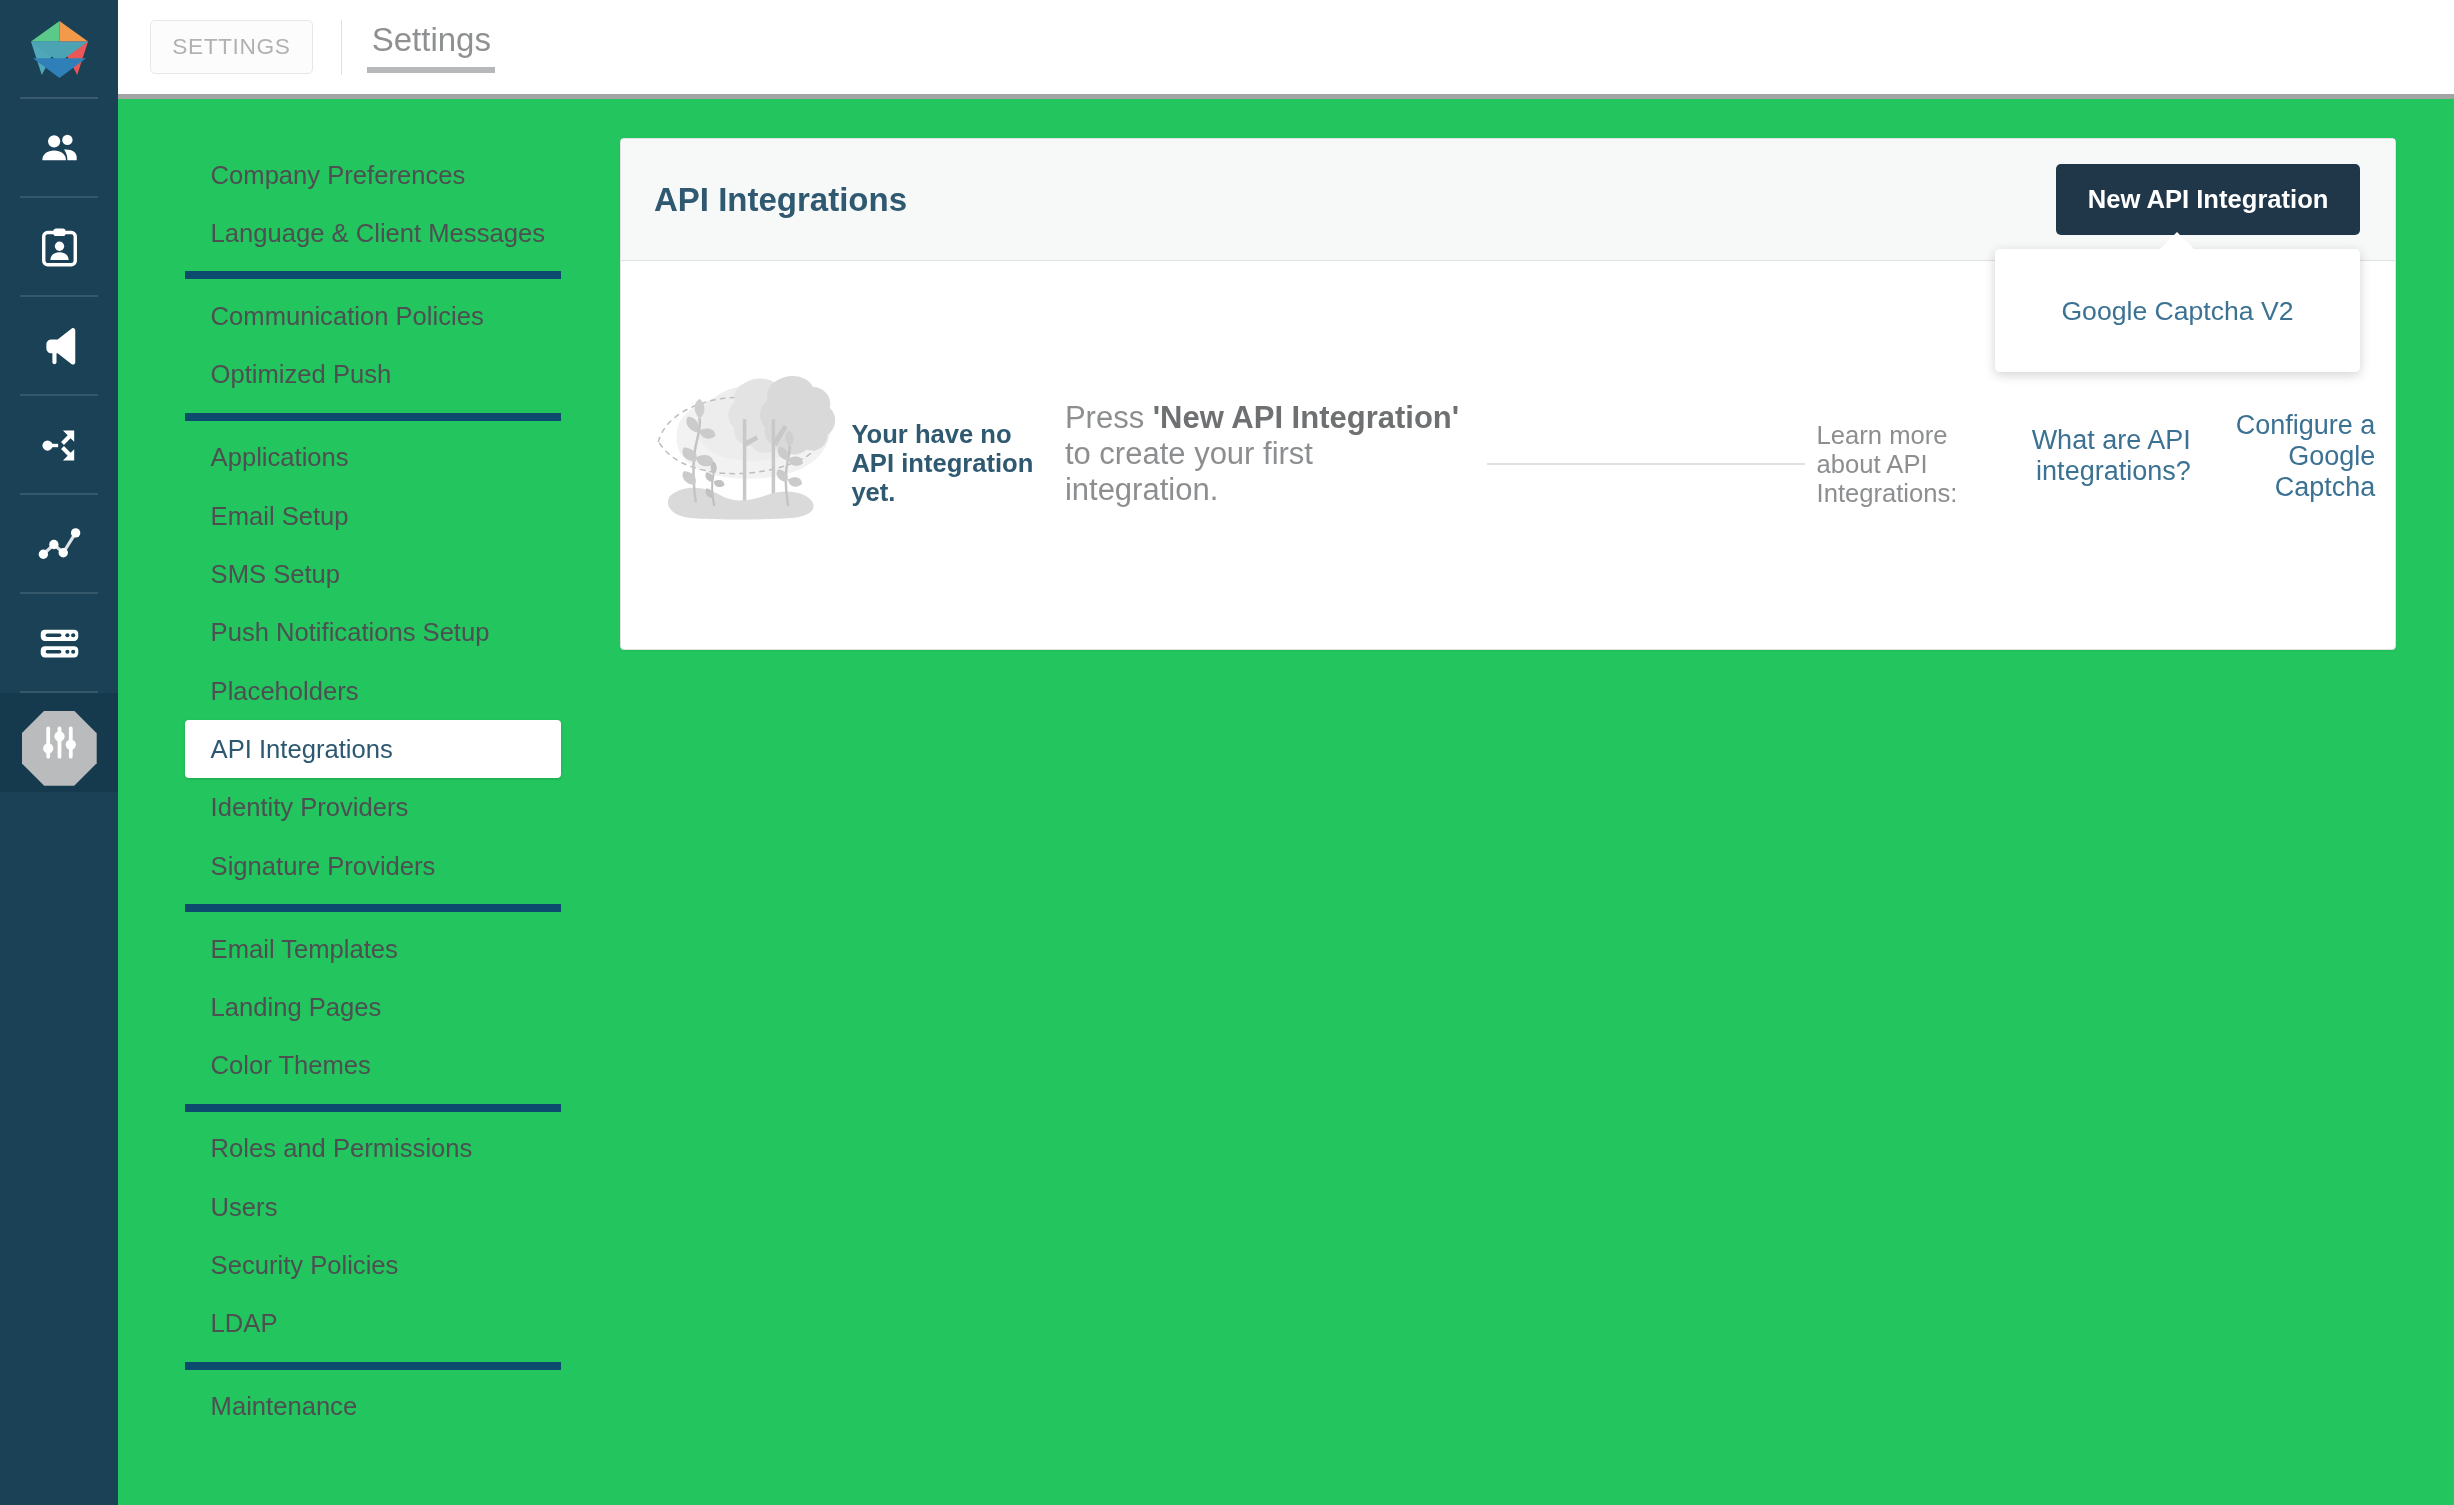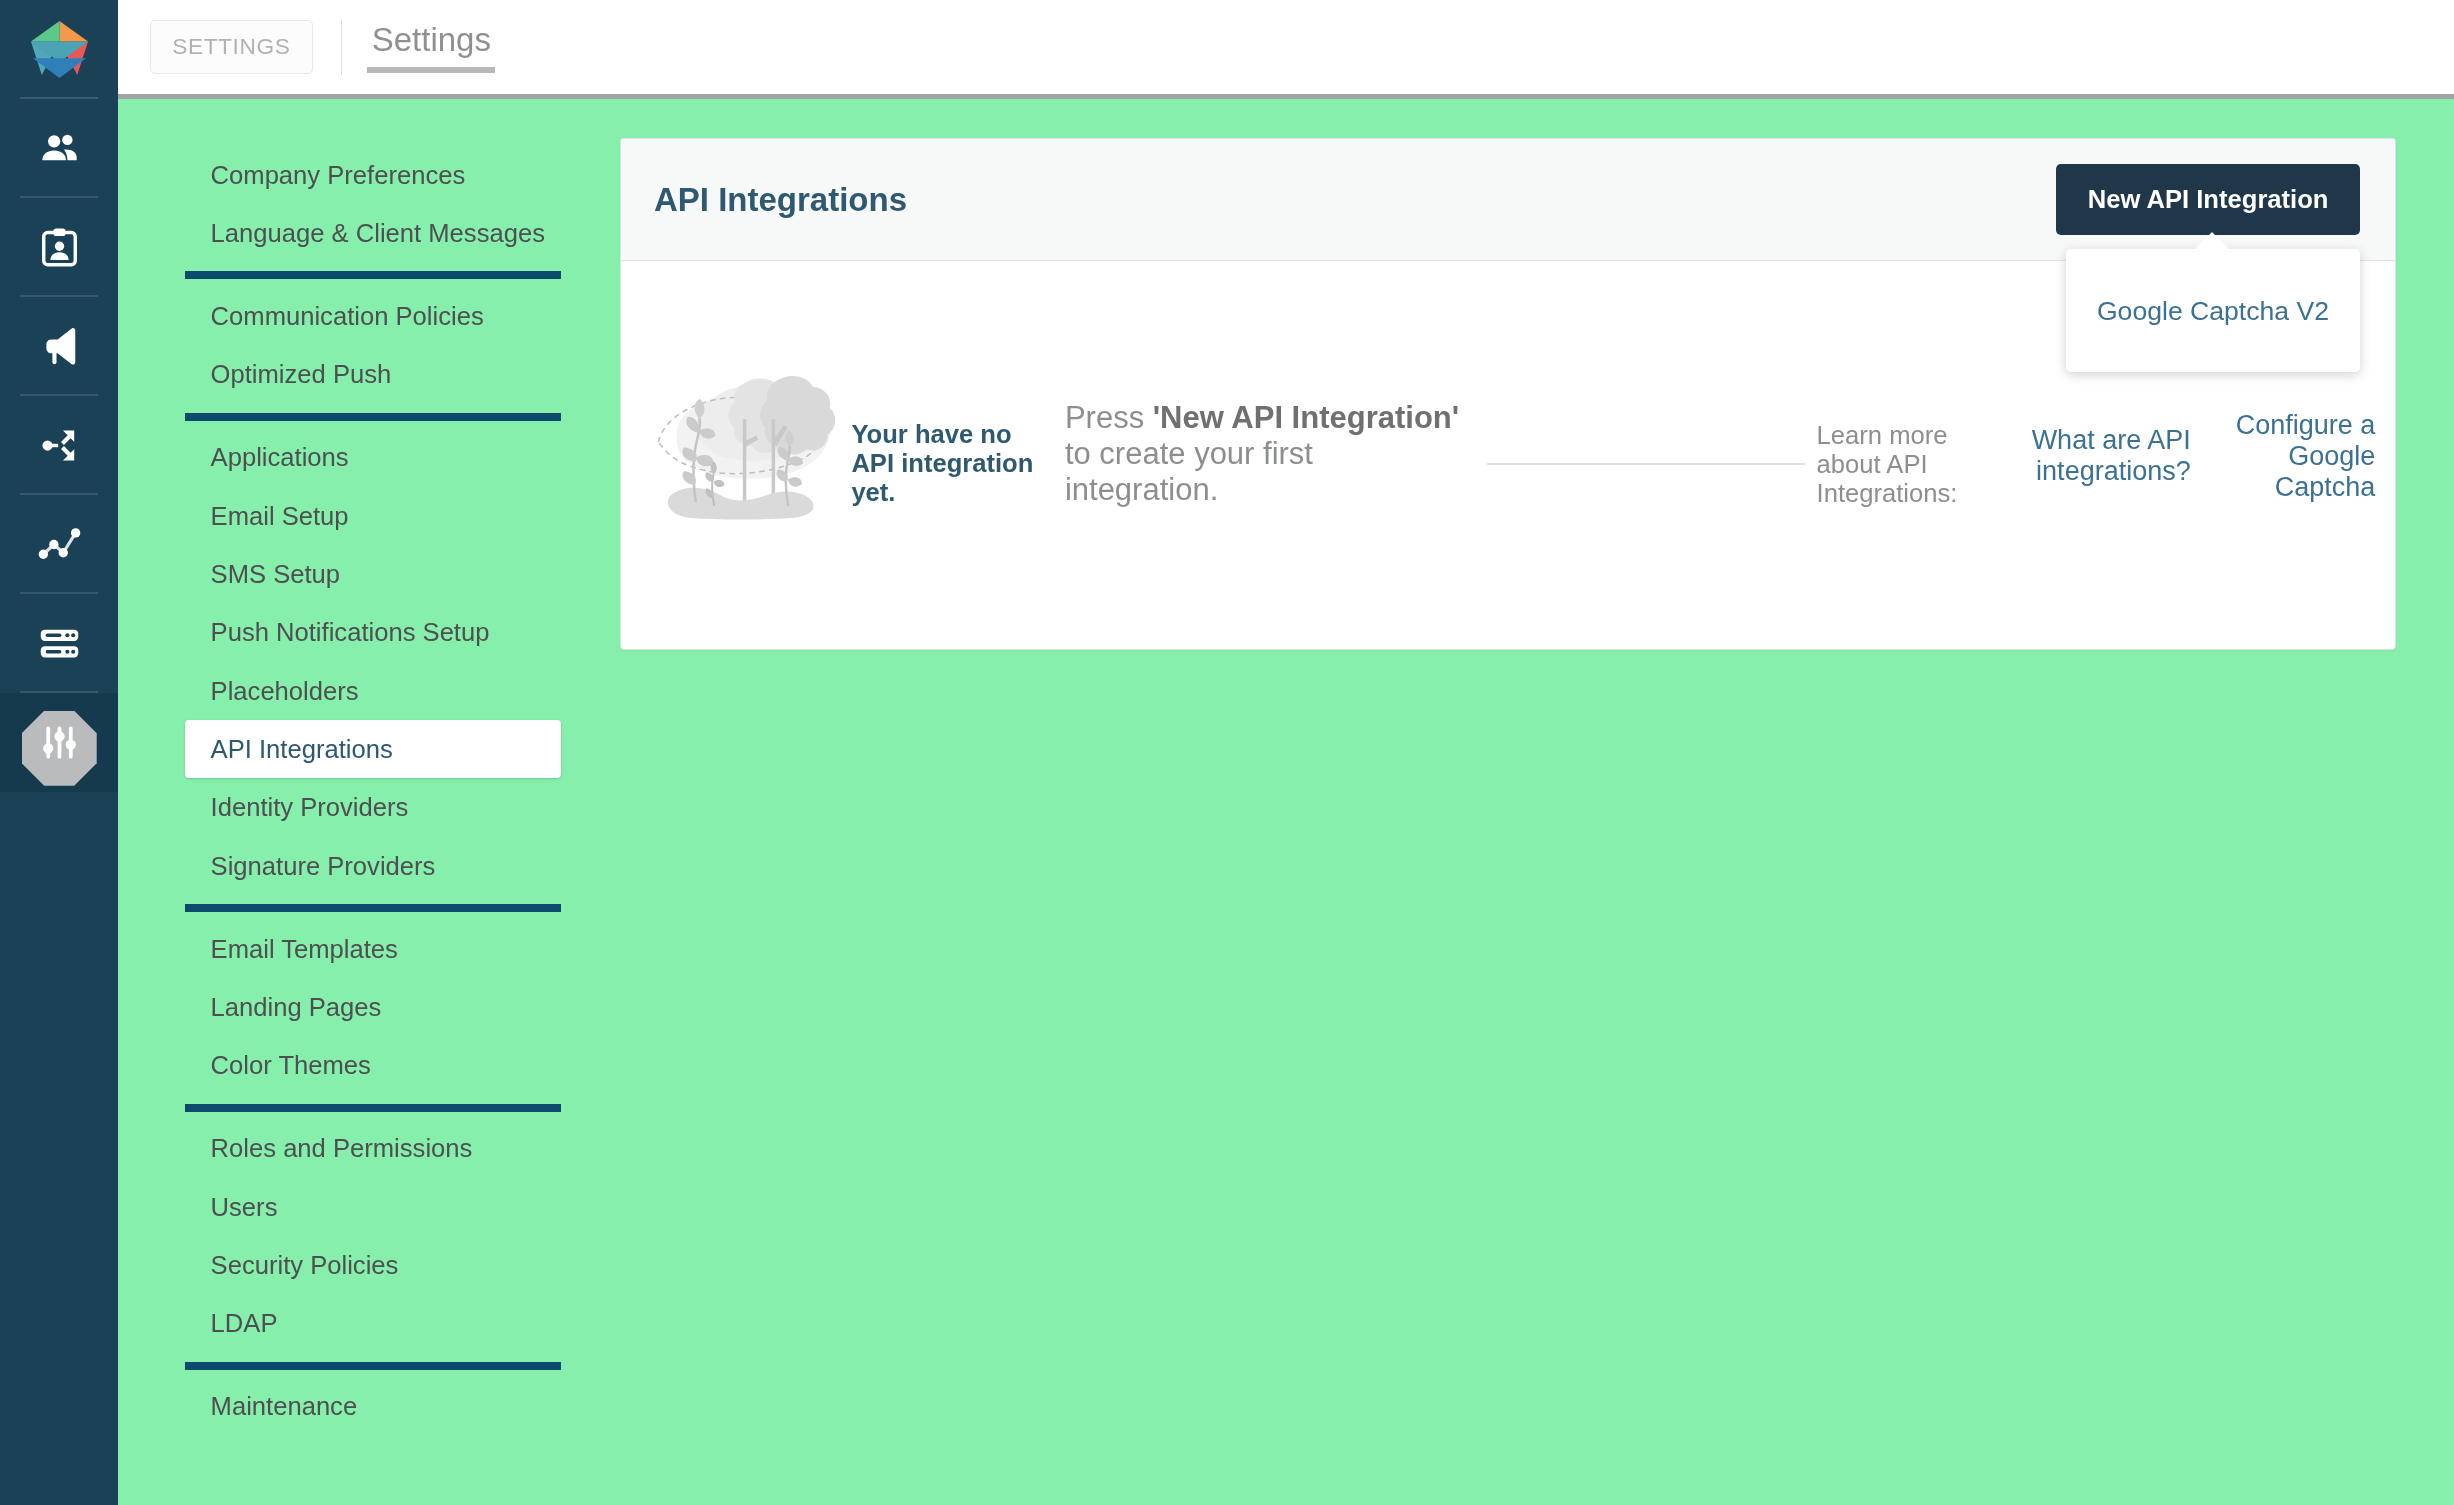--- a/index.html
+++ b/index.html
@@ -93,21 +93,21 @@
     font-size: 33px;
     color: #8e9092;
     padding-bottom: 7.9px;
     font-weight: 400;
   }
   .tab-underline { width: 128px; height: 6.9px; background: #b6b8ba; }
 
   
   .content {
     flex: 1;
-    background: #86efac;
+    background: #22c55e;
     display: flex;
     min-height: 0;
     overflow: hidden;
   }
 
   
   .navcol {
     width: 502px;
     flex: none;
     padding-top: 39px;
@@ -166,21 +166,21 @@
     cursor: pointer;
     white-space: nowrap;
     margin-left: 45px;
   }
 
   
   .dropdown {
     position: absolute;
     top: 110px;
     right: 35px;
-    width: 294px;
+    width: 365px;
     background: #ffffff;
     border-radius: 4.9px;
     box-shadow: 0 3px 11.8px rgba(0,0,0,0.18);
     padding: 43px 0 41px 0;
     z-index: 30;
   }
   .dropdown::before {
     content: "";
     position: absolute;
     top: -16.7px;

